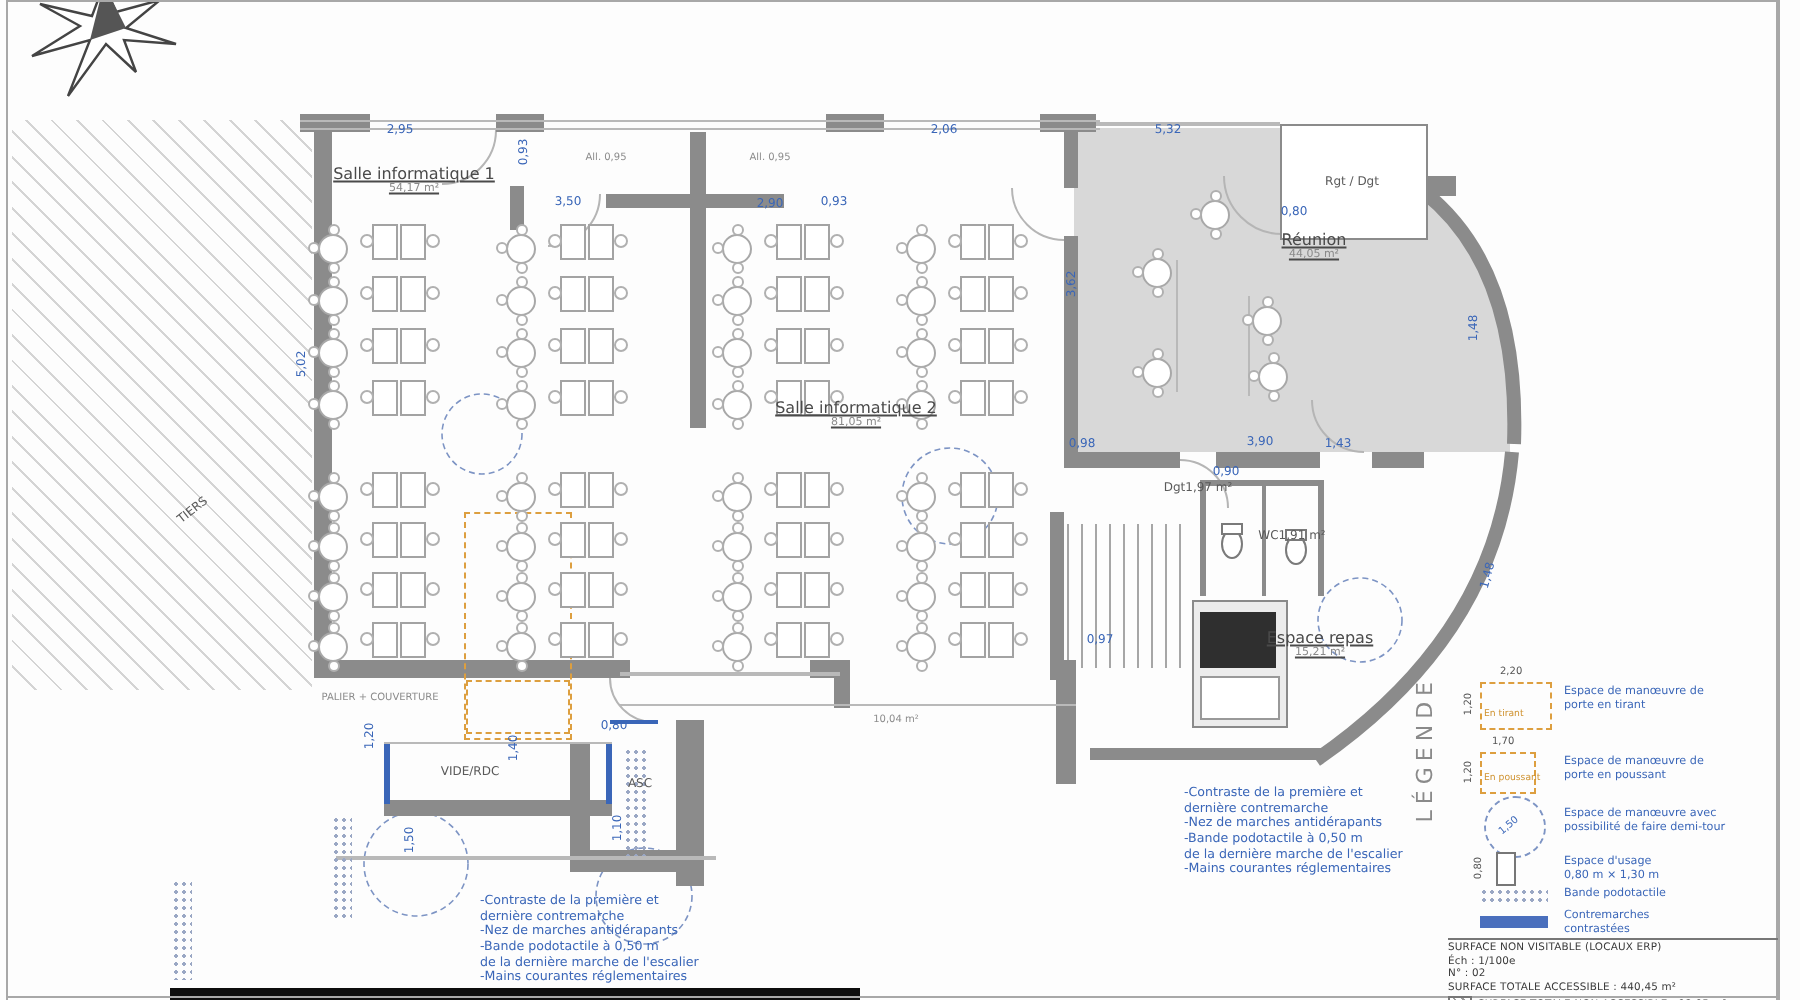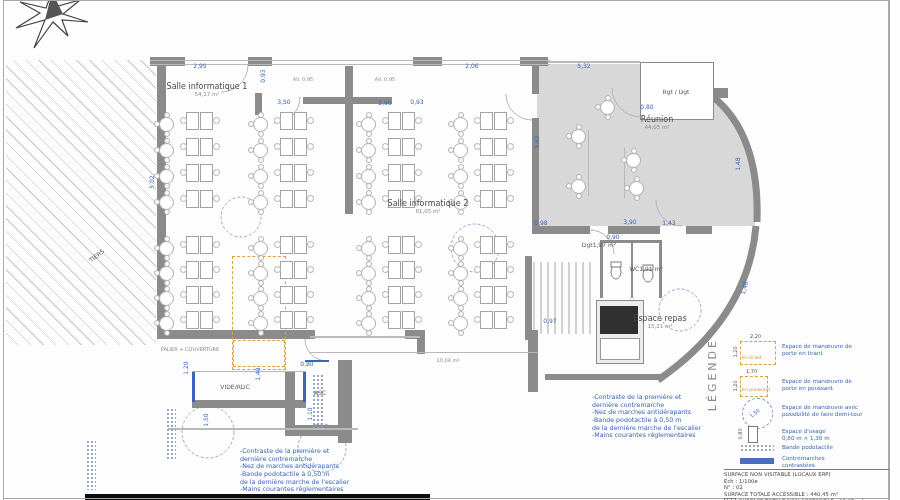--- a/index.html
+++ b/index.html
@@ -2,21 +2,21 @@
 <html><head>
 <meta charset="utf-8">
 <style>
   html,body{margin:0;padding:0;background:#ffffff;}
   #canvas{position:relative;width:900px;height:500px;background:#fdfdfd;overflow:hidden;
           font-family:"DejaVu Sans",sans-serif;}
   .abs{position:absolute;}
   .wall{position:absolute;background:#8b8b8b;}
   .thinline{position:absolute;background:#b9b9b9;}
   .lbl{position:absolute;transform:translate(-50%,-50%);white-space:nowrap;text-align:center;line-height:1.15;}
-  .room-name{font-size:8px;color:#4a4a4a;}
+  .room-name{font-size:8px;color:#4a4a4a;text-decoration:underline;}
   .room-name .area{display:block;font-size:5.5px;color:#8a8a8a;}
   .room-small{font-size:6px;color:#5a5a5a;}
   .dim{font-size:6px;color:#3a66b8;}
   .tiny{font-size:5px;color:#8c8c8c;}
   .note{position:absolute;font-size:6.3px;color:#3a66b8;line-height:1.22;white-space:nowrap;}
   .desk{position:absolute;border:1px solid #a3a3a3;background:#fff;}
   .chair{position:absolute;border:1px solid #b0b0b0;border-radius:50%;background:#fff;}
   .rt{position:absolute;border:1px solid #a8a8a8;border-radius:50%;background:#fff;}
   .orange-dash{position:absolute;border:1px dashed #dd9f3f;background:transparent;}
   .dots-strip{position:absolute;background-image:radial-gradient(#9aa7c4 0.8px, transparent 0.9px);background-size:4px 4px;}

